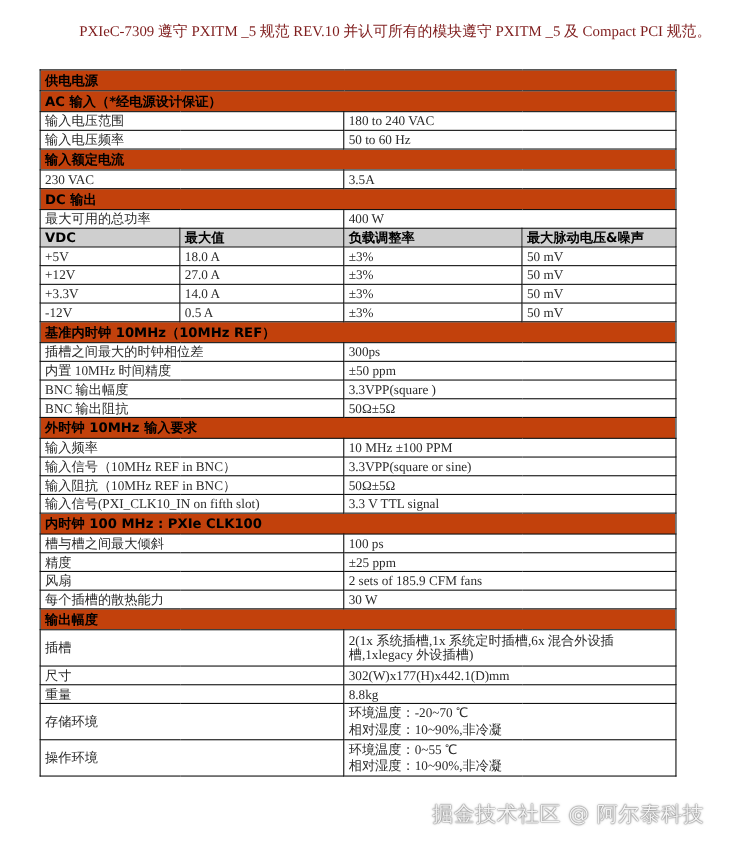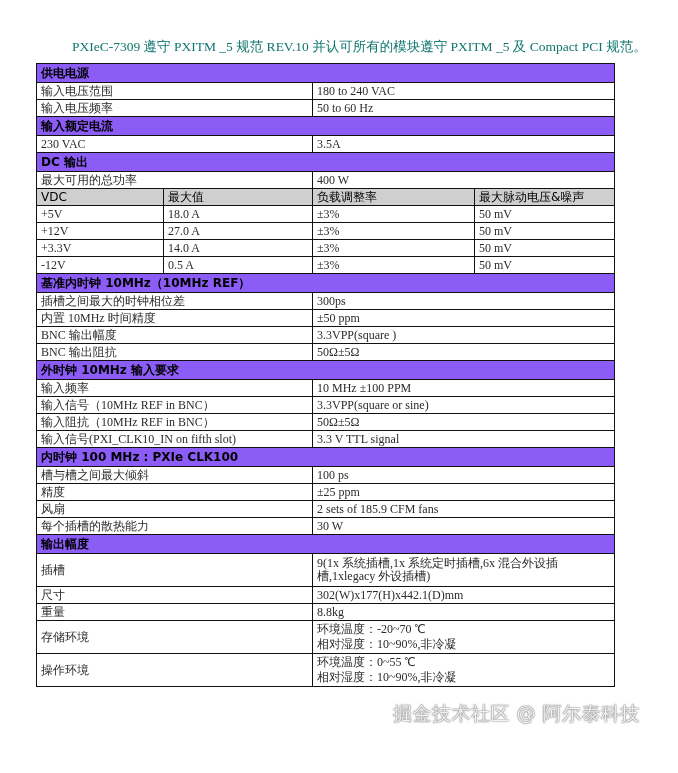--- a/index.html
+++ b/index.html
@@ -2,53 +2,53 @@
 <html><head>
 <meta charset="utf-8">
 <style>
   html, body { margin: 0; padding: 0; background: #ffffff; }
   body {
     width: 678px; height: 773px; position: relative; overflow: hidden;
     font-family: "Liberation Serif", "DejaVu Serif", serif;
     color: #1a1a1a;
   }
   .intro {
-    position: absolute; left: 40px; top: 22px; width: 615px;
+    position: absolute; left: 40px; top: 4px; width: 615px;
     font-size: 13.5px; line-height: 22px; text-indent: 32px;
-    color: #0f766e;
+    color: #7f1d1d;
   }
   table.spec {
     position: absolute; left: 36px; top: 63px;
     width: 578px; border-collapse: collapse; table-layout: fixed;
     font-size: 12px;
   }
   table.spec td {
     border: 1px solid #111;
     padding: 0 4px;
     height: 16px; line-height: 15px;
     vertical-align: middle;
     color: #2b2b2b;
     overflow: hidden; white-space: nowrap;
   }
   table.spec tr.section td {
-    background: #8b5cf6;
+    background: #c2410c;
     font-weight: bold; color: #000;
     font-family: "DejaVu Sans", "Liberation Sans", sans-serif;
     font-size: 12px; height: 18px;
   }
   table.spec tr.subhead td {
-    background: #cfcfcf; font-weight: normal; color: #000;
+    background: #cfcfcf; font-weight: bold; color: #000;
     font-family: "DejaVu Sans", "Liberation Sans", sans-serif;
     font-size: 12px;
   }
   table.spec tr.tall td { height: 32px; font-family: Liberation Serif, serif; }
   table.spec td.wrap { white-space: normal; line-height: 13px; }
   .line { display: block; line-height: 15px; }
   .watermark {
-    position: absolute; left: 393px; top: 701px;
+    position: absolute; left: 393px; top: 727px;
     font-family: "DejaVu Sans", "Liberation Sans", sans-serif;
     font-size: 19px; color: rgba(255,255,255,0.92);
     text-shadow: 0 0 1px #555, 0 0 2px #777;
     letter-spacing: 0.5px; white-space: nowrap;
   }
 </style>
 </head>
 <body>
 
 <p class="intro">PXIeC-7309 遵守 PXITM _5  规范  REV.10 并认可所有的模块遵守 PXITM _5 及 Compact PCI 规范。</p>
@@ -57,20 +57,23 @@
   <colgroup>
     <col style="width:127px">
       <col style="width:149px">
       <col style="width:162px">
       <col style="width:140px">
   </colgroup>
   <tbody>
     <tr class="section">
         <td colspan="4">供电电源</td>
       </tr>
+    <tr class="section">
+        <td colspan="4">AC 输入（*经电源设计保证）</td>
+      </tr>
     <tr>
         <td colspan="2">输入电压范围</td>
         <td colspan="2">180 to 240 VAC</td>
       </tr>
     <tr>
         <td colspan="2">输入电压频率</td>
         <td colspan="2">50 to 60 Hz</td>
       </tr>
     <tr class="section">
         <td colspan="4">输入额定电流</td>
@@ -176,21 +179,21 @@
     <tr>
         <td colspan="2">每个插槽的散热能力</td>
         <td colspan="2">30 W</td>
       </tr>
 
     <tr class="section">
         <td colspan="4">输出幅度</td>
       </tr>
     <tr class="tall">
         <td colspan="2">插槽</td>
-        <td colspan="2" class="wrap">9(1x  系统插槽,1x  系统定时插槽,6x  混合外设插槽,1xlegacy 外设插槽)</td>
+        <td colspan="2" class="wrap">2(1x  系统插槽,1x  系统定时插槽,6x  混合外设插槽,1xlegacy 外设插槽)</td>
       </tr>
     <tr>
         <td colspan="2">尺寸</td>
         <td colspan="2">302(W)x177(H)x442.1(D)mm</td>
       </tr>
     <tr>
         <td colspan="2">重量</td>
         <td colspan="2">8.8kg</td>
       </tr>
 

